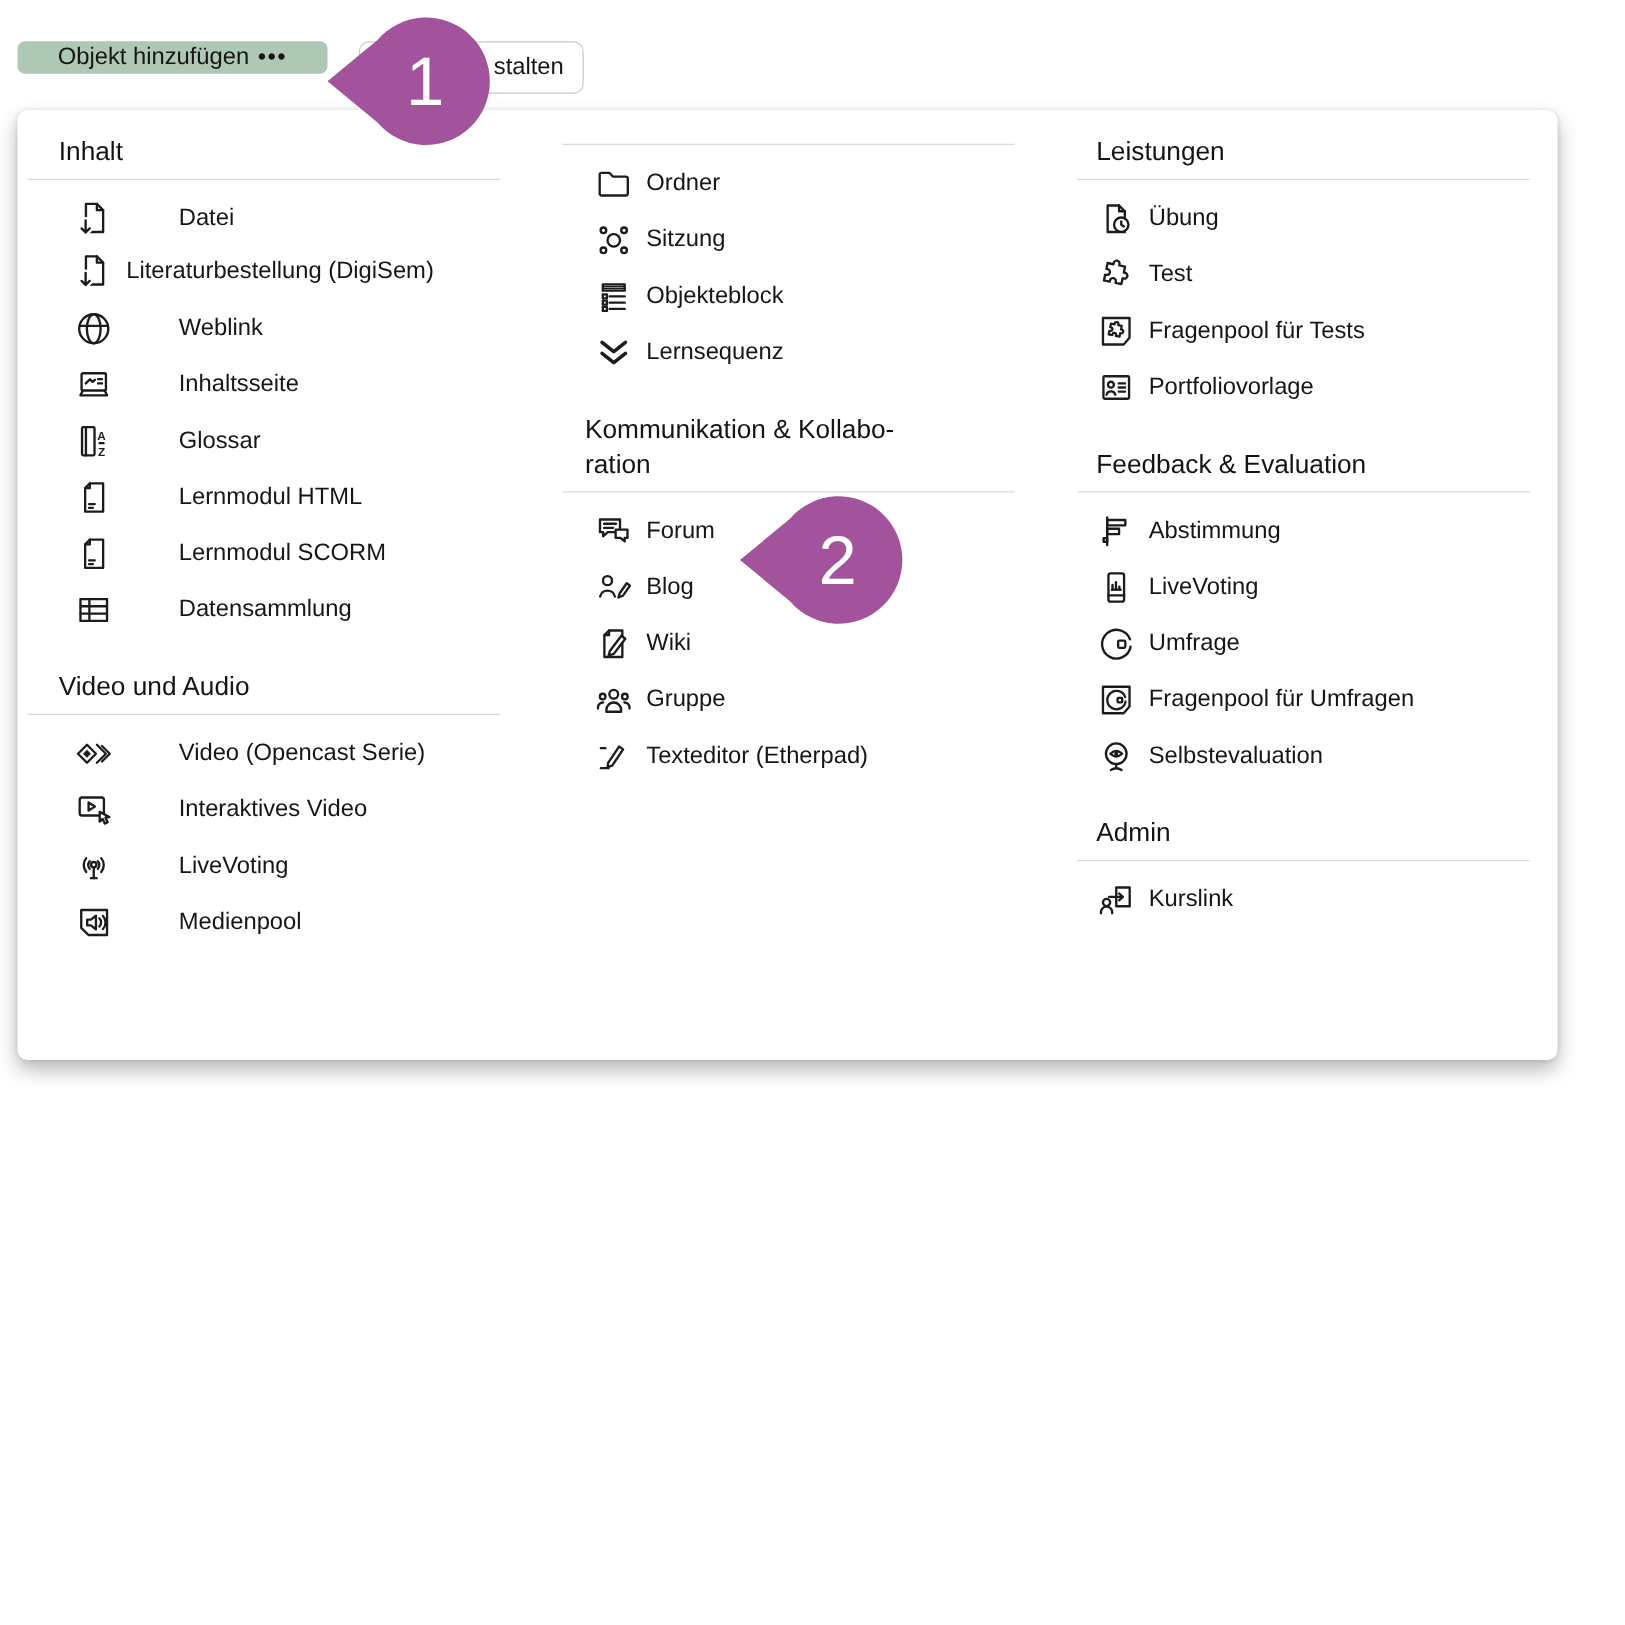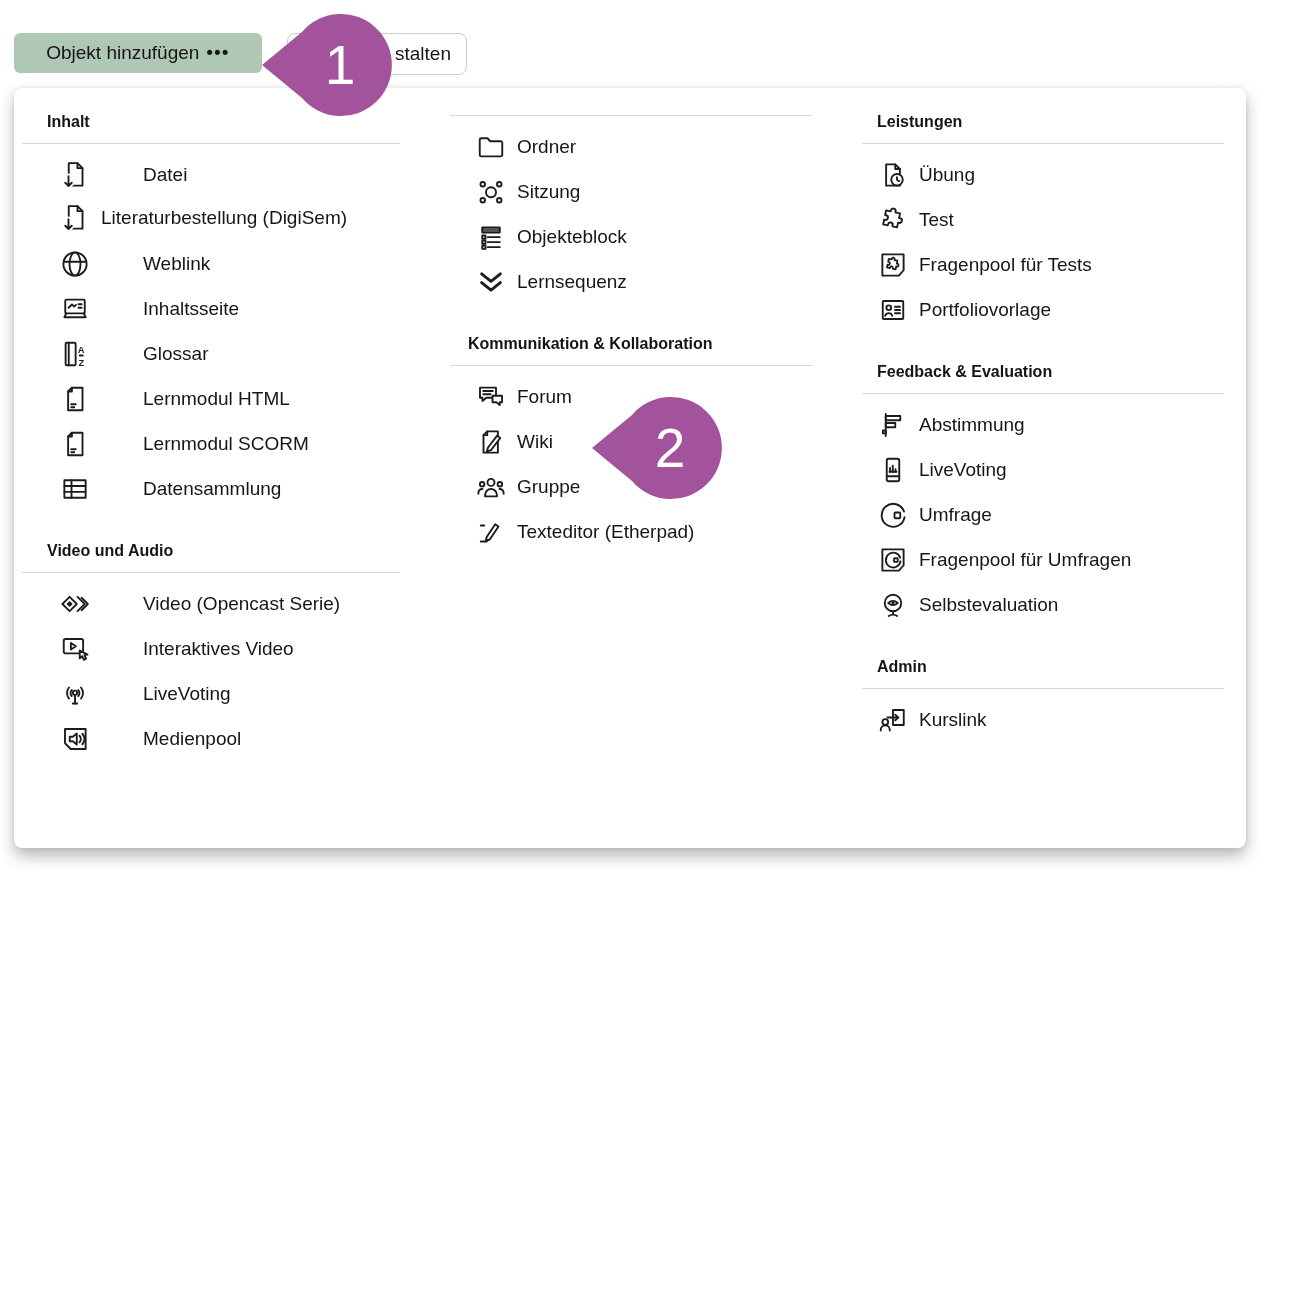--- a/index.html
+++ b/index.html
@@ -2,42 +2,42 @@
 <html><head>
 <meta charset="utf-8">
 <style>
   html,body{margin:0;padding:0;}
   body{
     width:1300px;height:1300px;background:#ffffff;position:relative;
     font-family:"Liberation Sans","DejaVu Sans",sans-serif;color:#161616;
     -webkit-font-smoothing:antialiased;overflow:hidden;
   }
   .btn-add{
-    position:absolute;left:14px;top:33px;width:248px;height:40px;
+    position:absolute;left:14px;top:33px;width:248px;height:26px;
     background:#afc7b5;border:none;border-radius:6px;
     font-family:inherit;font-size:19px;color:#161616;
     display:flex;align-items:center;justify-content:center;gap:7px;cursor:pointer;
   }
   .btn-add .dots{font-size:18px;font-weight:700;letter-spacing:1.5px;line-height:1;padding-bottom:3px;}
   .btn-partial{
     position:absolute;left:287px;top:33px;width:180px;height:42px;
     background:#ffffff;border:1px solid #cccccc;border-radius:8px;
     font-family:inherit;font-size:19px;color:#161616;box-sizing:border-box;
     display:flex;align-items:center;justify-content:flex-end;padding-right:15px;cursor:pointer;
   }
   .panel{
     position:absolute;left:14px;top:88px;width:1232px;height:760px;
     background:#ffffff;border-radius:8px;box-sizing:border-box;
     box-shadow:0 8px 16px rgba(0,0,0,0.28),0 0 4px rgba(0,0,0,0.10);
     padding:20px 14px 0 8px;
   }
   .cols{display:grid;grid-template-columns:378px 362px 362px;column-gap:50px;}
   .section + .section{margin-top:26px;}
   .sec-title{
-    font-size:16px;line-height:28px;font-weight:700;margin:0;color:#141414;
+    font-size:21px;line-height:28px;font-weight:400;margin:0;color:#141414;
     max-width:285px;
   }
   .c1 .sec-title{padding-left:25px;}
   .c2 .sec-title{padding-left:18px;}
   .c3 .sec-title{padding-left:15px;}
   .sec-divider{border-bottom:1px solid #d9d9d9;margin-top:7px;}
   .items{margin-top:8px;}
   .item{display:flex;align-items:center;height:45px;font-size:19px;cursor:pointer;}
   .c1 .item{padding-left:38px;gap:42px;}
   .c2 .item{padding-left:26px;}
@@ -266,20 +266,30 @@
                   <path d="M3.2 4.5 H16 V12.6 H8.2 L5.2 15.2 V12.6 H3.2 Z" fill="#fff"></path>
                   <path d="M5.8 7.2 H13.4 M5.8 9.8 H11.6"></path>
                   <path d="M13.2 11 H20.8 V16.2 H19 V18.5 L16.3 16.2 H13.2 Z" fill="#fff"></path>
                 </svg>
               </span>
               <span class="lbl">Forum</span>
             </div>
             <div class="item">
               <span class="ico">
                 <svg viewBox="0 0 24 24" fill="none" stroke="#1c1c1c" stroke-width="1.5" stroke-linecap="round" stroke-linejoin="round">
+                  <circle cx="8" cy="7.6" r="2.9"></circle>
+                  <path d="M3.3 17.8 a4.8 4.8 0 0 1 9.4 0"></path>
+                  <path d="M15 18.4 l.8 -2.7 4.5 -6.4 2.1 1.5 -4.5 6.4 -2.9 1.2 Z" fill="#fff"></path>
+                </svg>
+              </span>
+              <span class="lbl">Blog</span>
+            </div>
+            <div class="item">
+              <span class="ico">
+                <svg viewBox="0 0 24 24" fill="none" stroke="#1c1c1c" stroke-width="1.5" stroke-linecap="round" stroke-linejoin="round">
                   <path d="M9 3.5 H17.5 V20.5 H6 V6.5 Z"></path>
                   <path d="M9 3.5 V6.5 H6"></path>
                   <path d="M9.5 16.6 l7.4 -9.7 2.5 1.9 -7.4 9.7 -3.3 1 Z" fill="#fff"></path>
                 </svg>
               </span>
               <span class="lbl">Wiki</span>
             </div>
             <div class="item">
               <span class="ico">
                 <svg viewBox="0 0 24 24" fill="none" stroke="#1c1c1c" stroke-width="1.5" stroke-linecap="round" stroke-linejoin="round">

